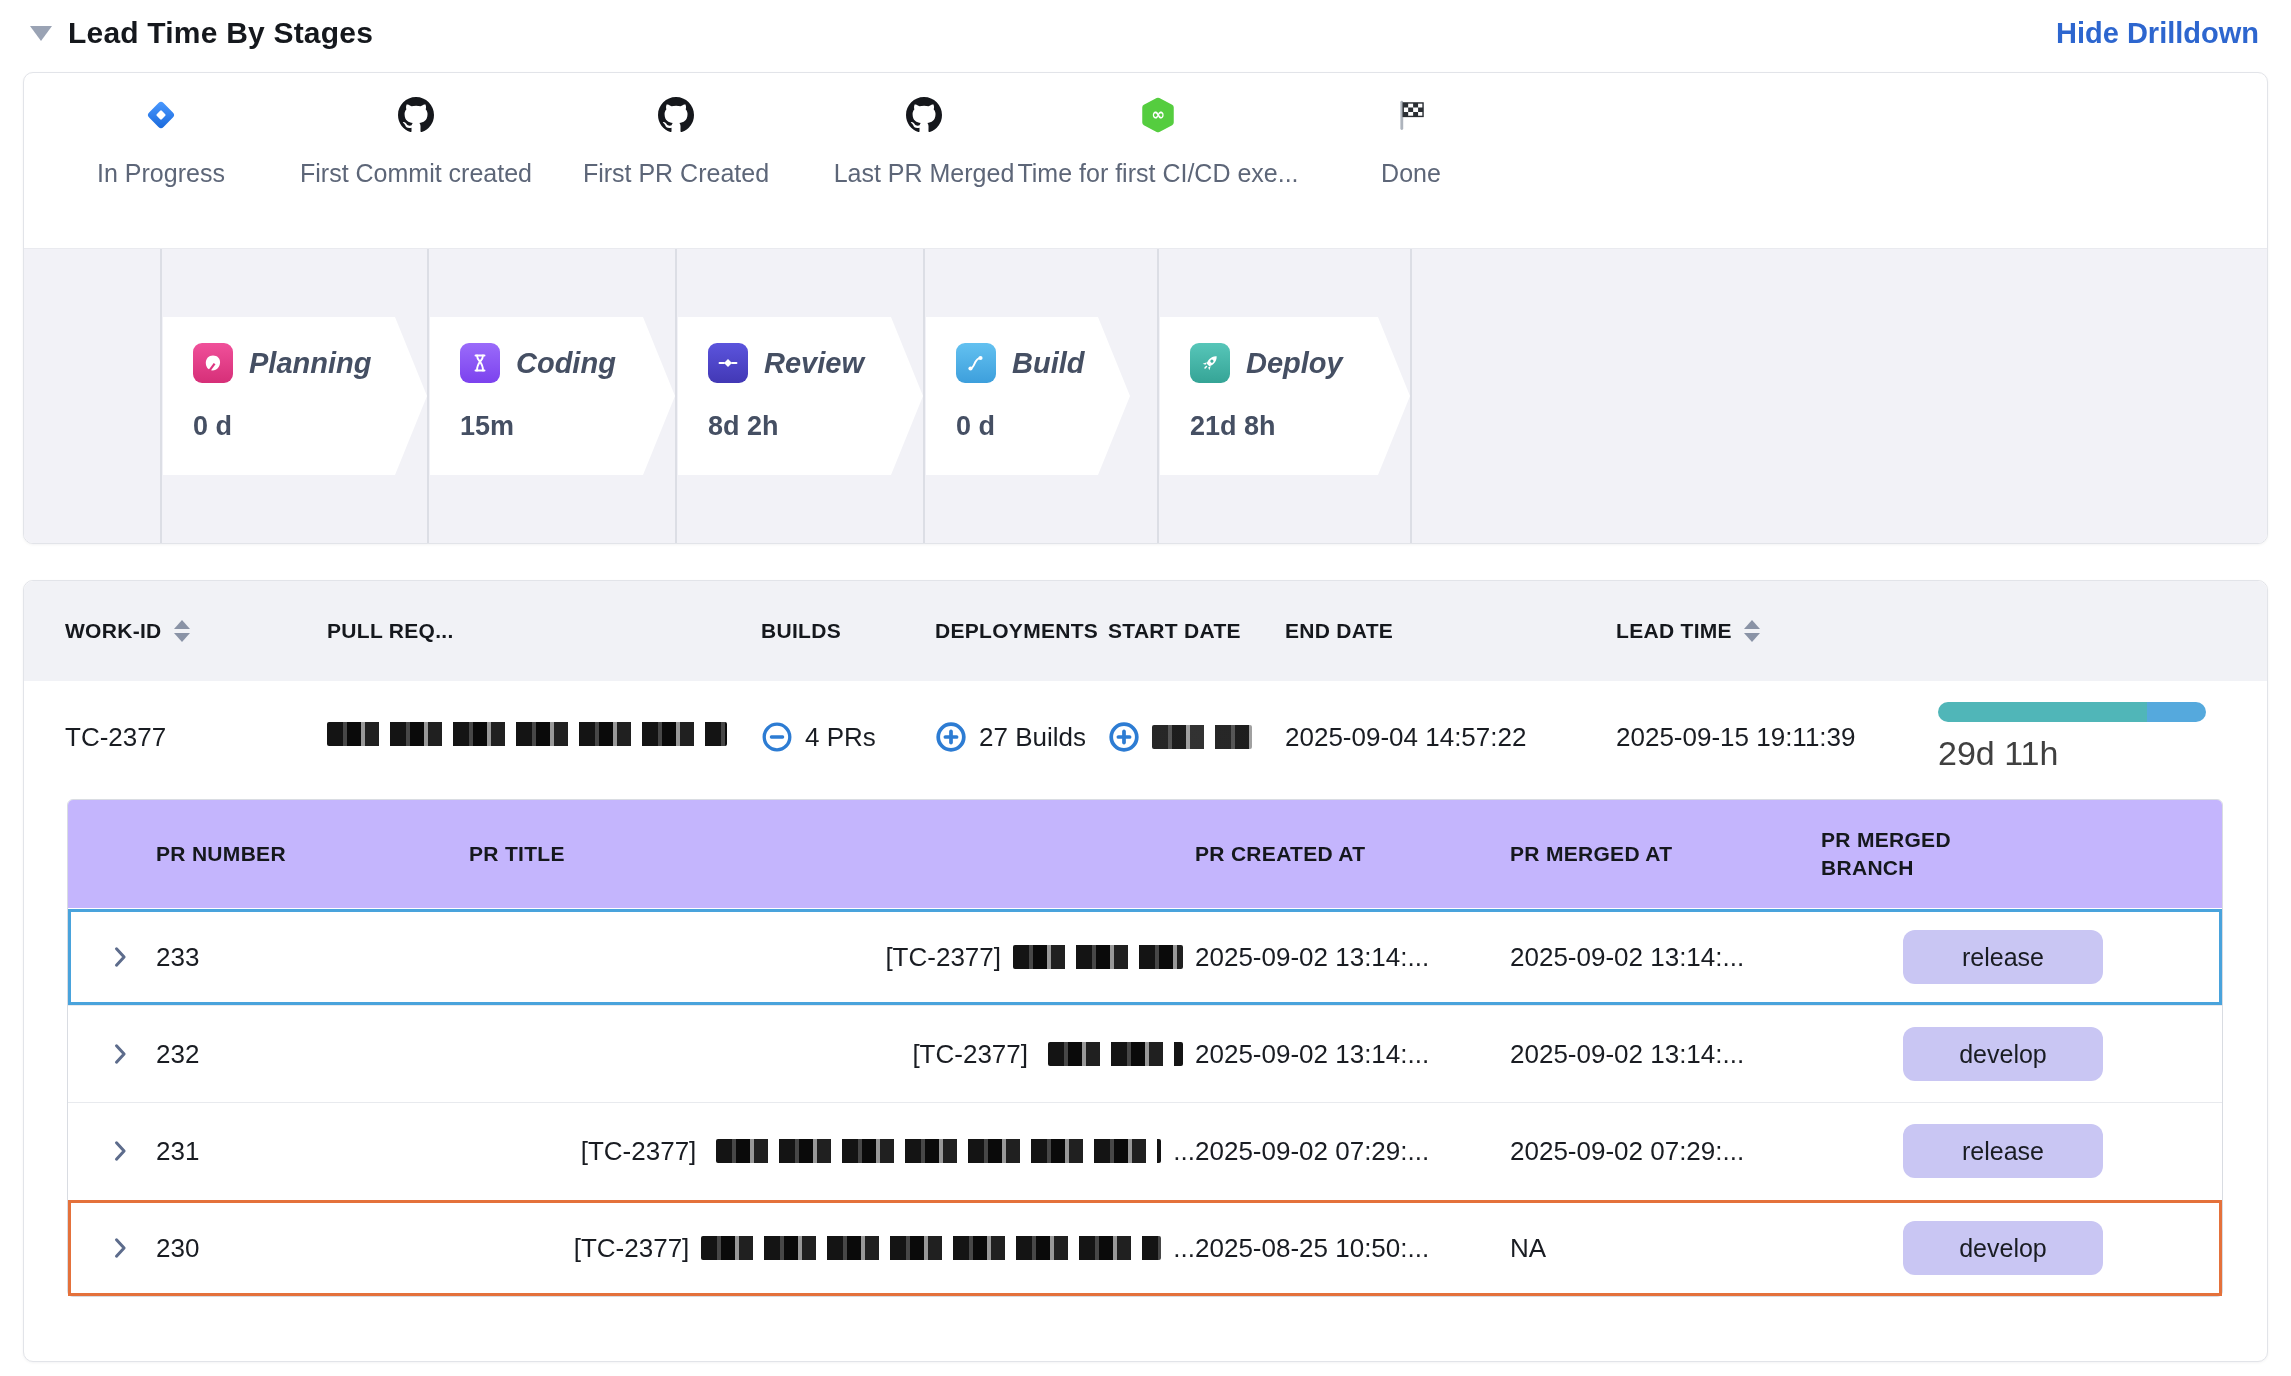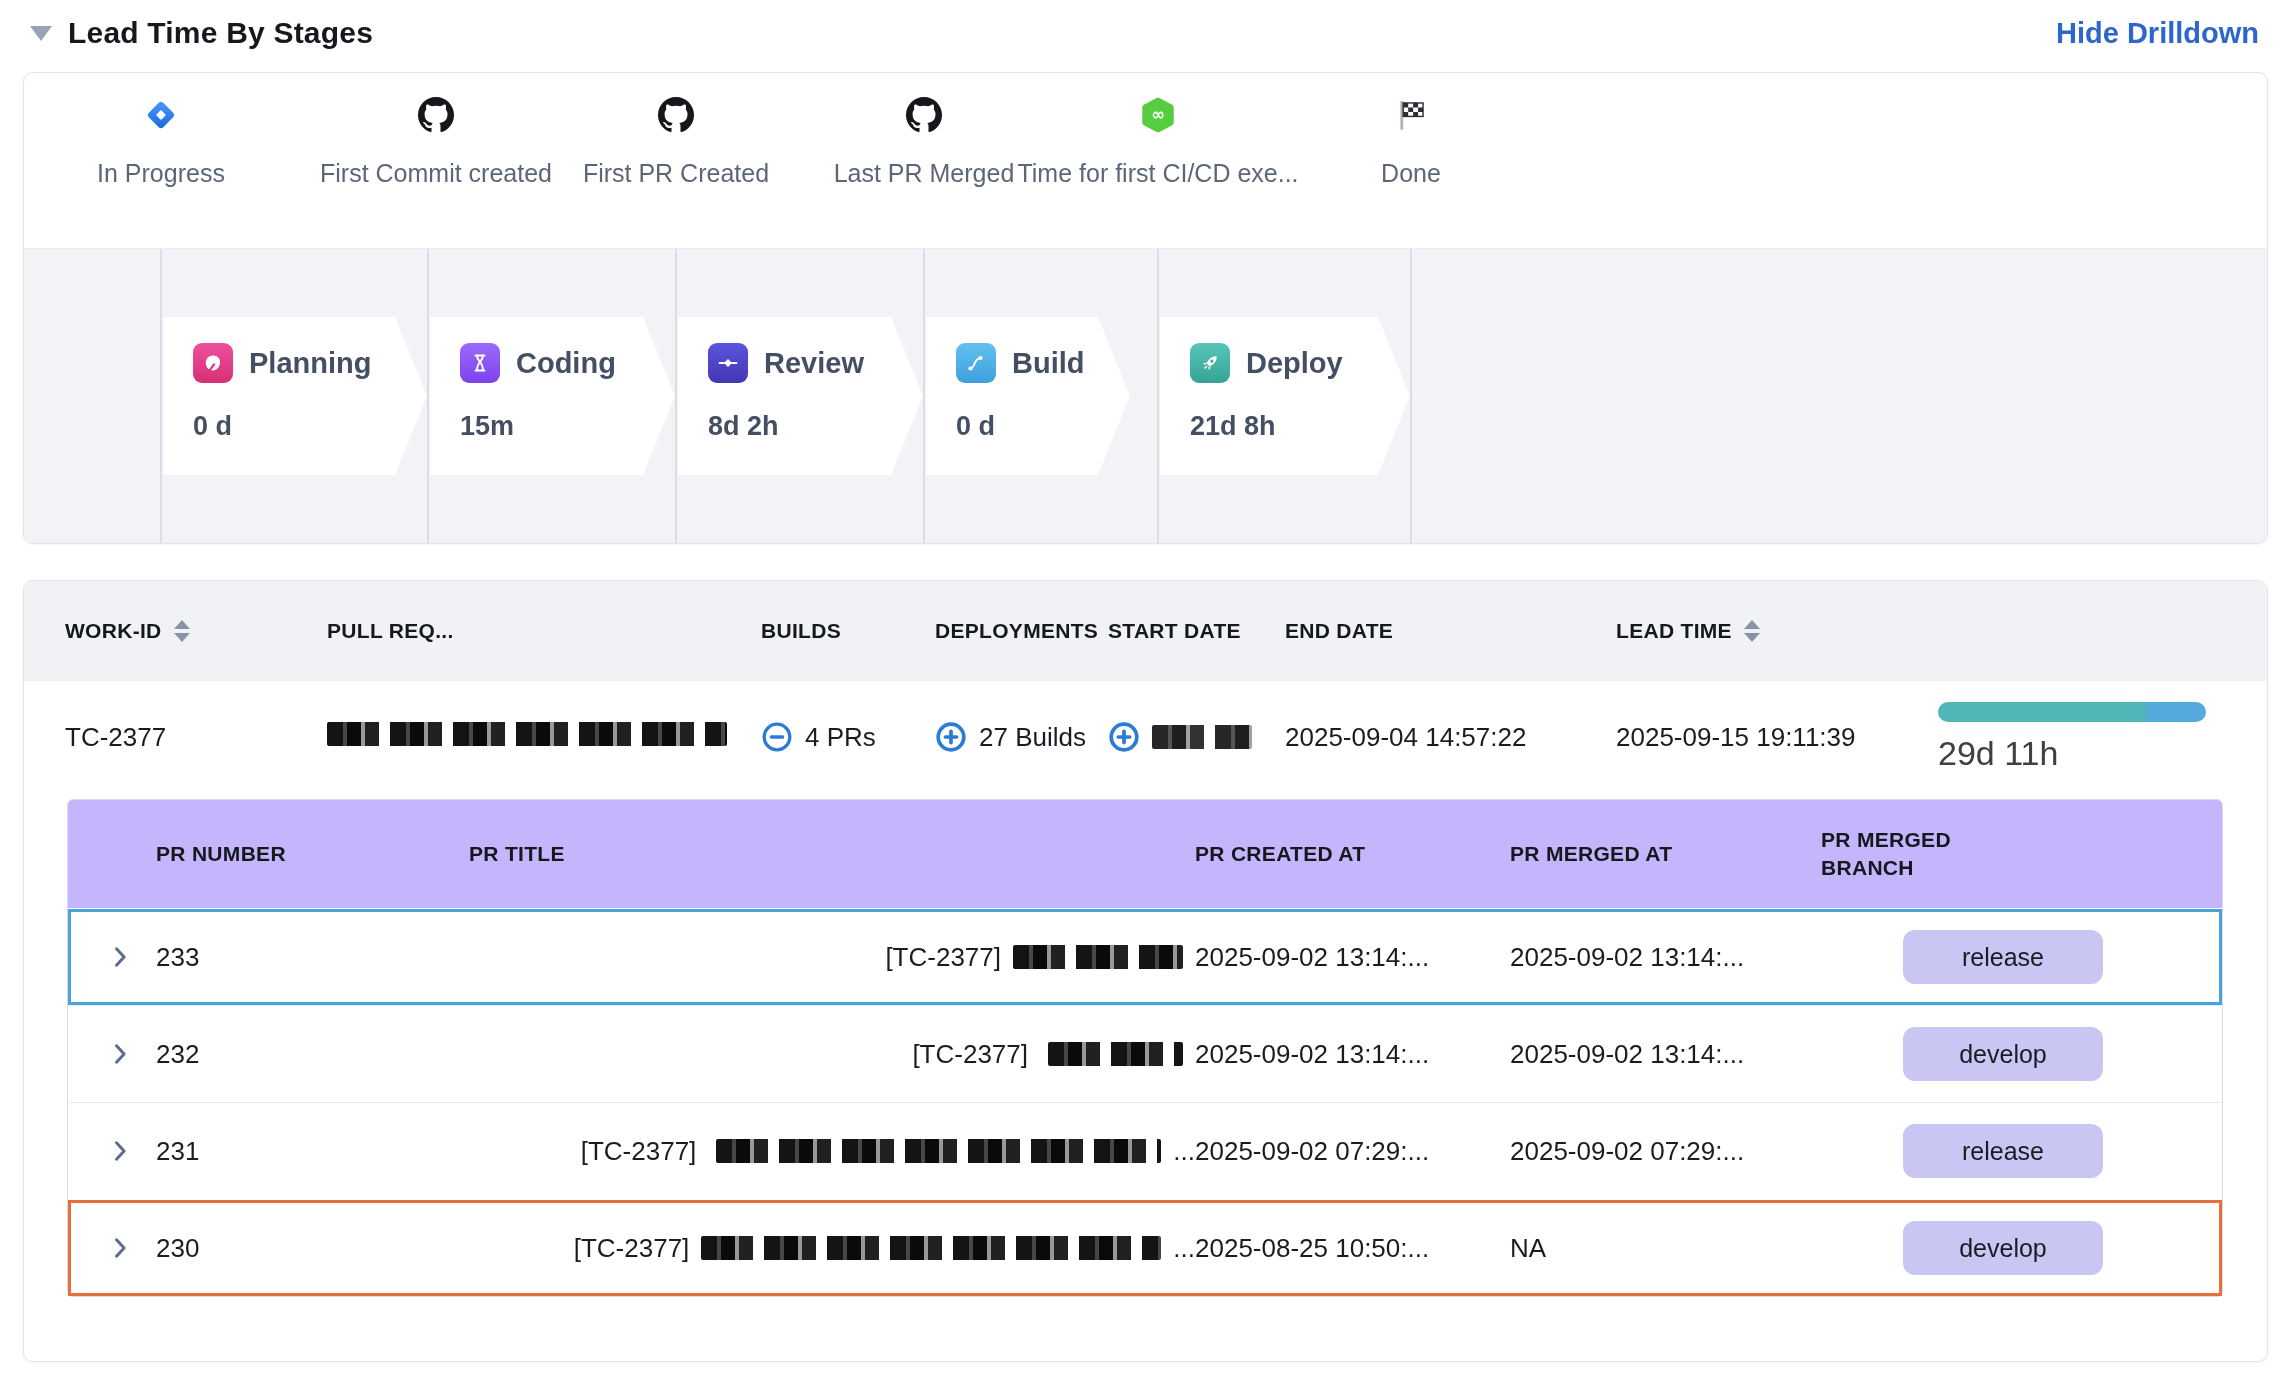--- a/index.html
+++ b/index.html
@@ -18,21 +18,21 @@
   .card{margin:0 23px;border:1.5px solid #e2e4e9;border-radius:10px;background:#fff;
         box-shadow:0 1px 3px rgba(20,25,40,.05);}
   .stages-card{position:relative;height:470px;overflow:hidden;}
   .milestone{position:absolute;top:22px;width:320px;transform:translateX(-50%);text-align:center;}
   .milestone .m-icon{height:40px;display:flex;align-items:center;justify-content:center;}
   .milestone .m-label{margin-top:24px;font-size:25px;color:#5d6678;}
   .stage-zone{position:absolute;left:0;right:0;top:175px;bottom:0;background:#f2f2f7;border-top:1px solid #e9eaef;}
   .vline{position:absolute;top:0;bottom:0;width:2px;background:#dcdee5;}
   .chev{position:absolute;top:68px;height:158px;background:#fff;box-sizing:border-box;
         padding:26px 0 0 30px;clip-path:polygon(0 0,calc(100% - 32px) 0,100% 50%,calc(100% - 32px) 100%,0 100%);}
-  .stage-head{display:flex;align-items:center;gap:16px;}
+  .stage-head{display:flex;align-items:center;gap:16px;font-style:italic;}
   .stage-tile{width:40px;height:40px;border-radius:9px;display:flex;align-items:center;justify-content:center;flex:none;}
   .t-planning{background:linear-gradient(180deg,#f0509a,#d62f78);}
   .t-coding{background:linear-gradient(180deg,#9a6bfa,#7c42ee);}
   .t-review{background:linear-gradient(180deg,#5b54dd,#4238b5);}
   .t-build{background:linear-gradient(180deg,#63c1f0,#3d9fdc);}
   .t-deploy{background:linear-gradient(180deg,#57c6b9,#35a496);}
   .stage-name{font-size:29px;font-weight:700;color:#454f63;}
   .stage-duration{margin-top:28px;font-size:27px;font-weight:700;color:#454f63;}
 
   
@@ -96,21 +96,21 @@
                 <stop offset="1" stop-color="#1868db"></stop>
               </linearGradient>
             </defs>
           <rect x="5.2" y="5.2" width="13.6" height="13.6" rx="2.4" transform="rotate(45 12 12)" fill="url(#jira-g)"></rect>
           <rect x="9.6" y="9.6" width="4.8" height="4.8" rx="0.8" transform="rotate(45 12 12)" fill="#fff"></rect>
         </svg>
       </div>
       <div class="m-label">In Progress</div>
     </div>
 
-    <div class="milestone" style="left:412px">
+    <div class="milestone" style="left:392px">
       <div class="m-icon">
         <svg width="36" height="36" viewBox="0 0 16 16" fill="#15171c">
           <path d="M8 0C3.58 0 0 3.58 0 8c0 3.54 2.29 6.53 5.47 7.59.4.07.55-.17.55-.38 0-.19-.01-.82-.01-1.49-2.01.37-2.53-.49-2.69-.94-.09-.23-.48-.94-.82-1.13-.28-.15-.68-.52-.01-.53.63-.01 1.08.58 1.23.82.72 1.21 1.87.87 2.33.66.07-.52.28-.87.51-1.07-1.78-.2-3.64-.89-3.64-3.95 0-.87.31-1.59.82-2.15-.08-.2-.36-1.02.08-2.12 0 0 .67-.21 2.2.82.64-.18 1.32-.27 2-.27.68 0 1.36.09 2 .27 1.53-1.04 2.2-.82 2.2-.82.44 1.1.16 1.92.08 2.12.51.56.82 1.27.82 2.15 0 3.07-1.87 3.75-3.65 3.95.29.25.54.73.54 1.48 0 1.07-.01 1.93-.01 2.2 0 .21.15.46.55.38A8.01 8.01 0 0 0 16 8c0-4.42-3.58-8-8-8z"></path>
         </svg>
       </div>
       <div class="m-label">First Commit created</div>
     </div>
 
     <div class="milestone" style="left:652px">
       <div class="m-icon">

